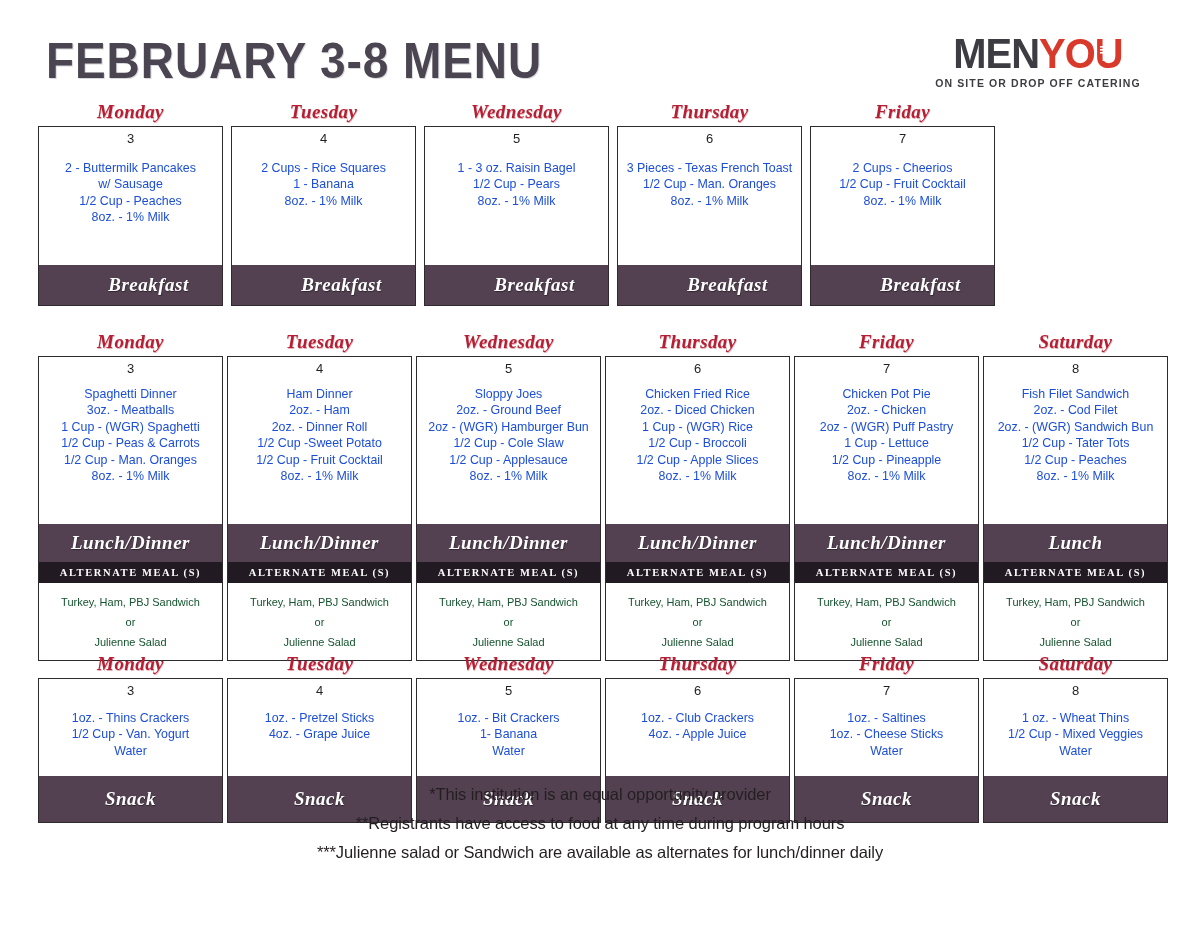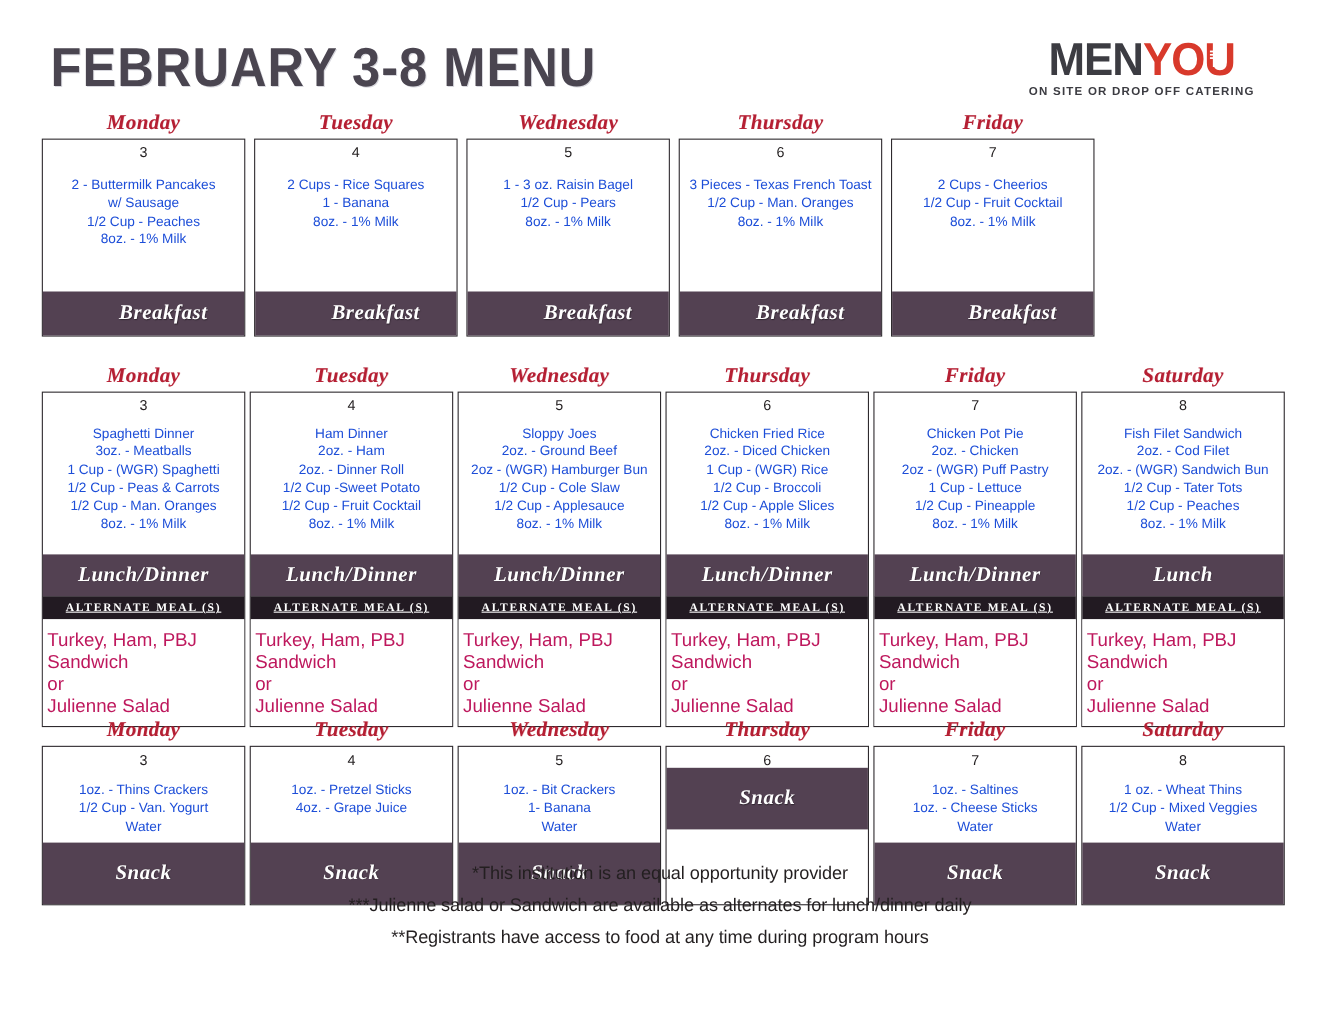--- a/index.html
+++ b/index.html
@@ -142,43 +142,43 @@
   .altband {
     background: #221a22;
     color: #ffffff;
     text-align: center;
     font-family: "Liberation Serif", serif;
     font-weight: bold;
     font-size: 10.5px;
     letter-spacing: 1.6px;
     height: 21px;
     line-height: 21px;
-    text-decoration: underline;
   }
   .altitems {
-    font-size: 17px;
+    text-align: center;
+    font-size: 11px;
     line-height: 20px;
-    color: #be185d;
+    color: #14532d;
     padding: 9px 4px 8px 4px;
     background: #ffffff;
   }
 
   
   #row-breakfast { top: 100px; }
   #row-breakfast .card { height: 180px; }
   #row-breakfast .band { height: 40px; padding-left: 36px; }
   #row-breakfast .items { padding-top: 14px; }
 
   #row-lunch { top: 330px; }
   #row-lunch .card { height: 305px; }
   #row-lunch .band { height: 38px; font-style: italic; }
 
   #row-snack { top: 652px; }
   #row-snack .card { height: 145px; }
-  #row-snack .band { height: 56px; }
+  #row-snack .band { height: 46px; }
   #row-snack .items { padding-top: 12px; }
 
   
   .notes {
     position: absolute;
     top: 780px;
     left: 0;
     width: 1200px;
     text-align: center;
   }
@@ -437,20 +437,24 @@
             <div class="item">1- Banana</div>
             <div class="item">Water</div>
           </div>
           <div class="band">Snack</div>
         </div>
       </div>
       <div class="col" style="width: 185px; margin-right: 4px;">
         <div class="daylabel">Thursday</div>
         <div class="card">
           <div class="datenum">6</div>
+          <div class="items">
+            <div class="item">1oz. - Club Crackers</div>
+            <div class="item">4oz. - Apple Juice</div>
+          </div>
           <div class="band">Snack</div>
         </div>
       </div>
       <div class="col" style="width: 185px; margin-right: 4px;">
         <div class="daylabel">Friday</div>
         <div class="card">
           <div class="datenum">7</div>
           <div class="items">
             <div class="item">1oz. - Saltines</div>
             <div class="item">1oz. - Cheese Sticks</div>
@@ -469,15 +473,15 @@
             <div class="item">Water</div>
           </div>
           <div class="band">Snack</div>
         </div>
       </div>
     </div>
 </div>
 
 <div class="notes">
   <div class="note">*This institution is an equal opportunity provider</div>
+  <div class="note">**Registrants have access to food at any time during program hours</div>
   <div class="note">***Julienne salad or Sandwich are available as alternates for lunch/dinner daily</div>
-  <div class="note">**Registrants have access to food at any time during program hours</div>
 </div>
 
 </body></html>

